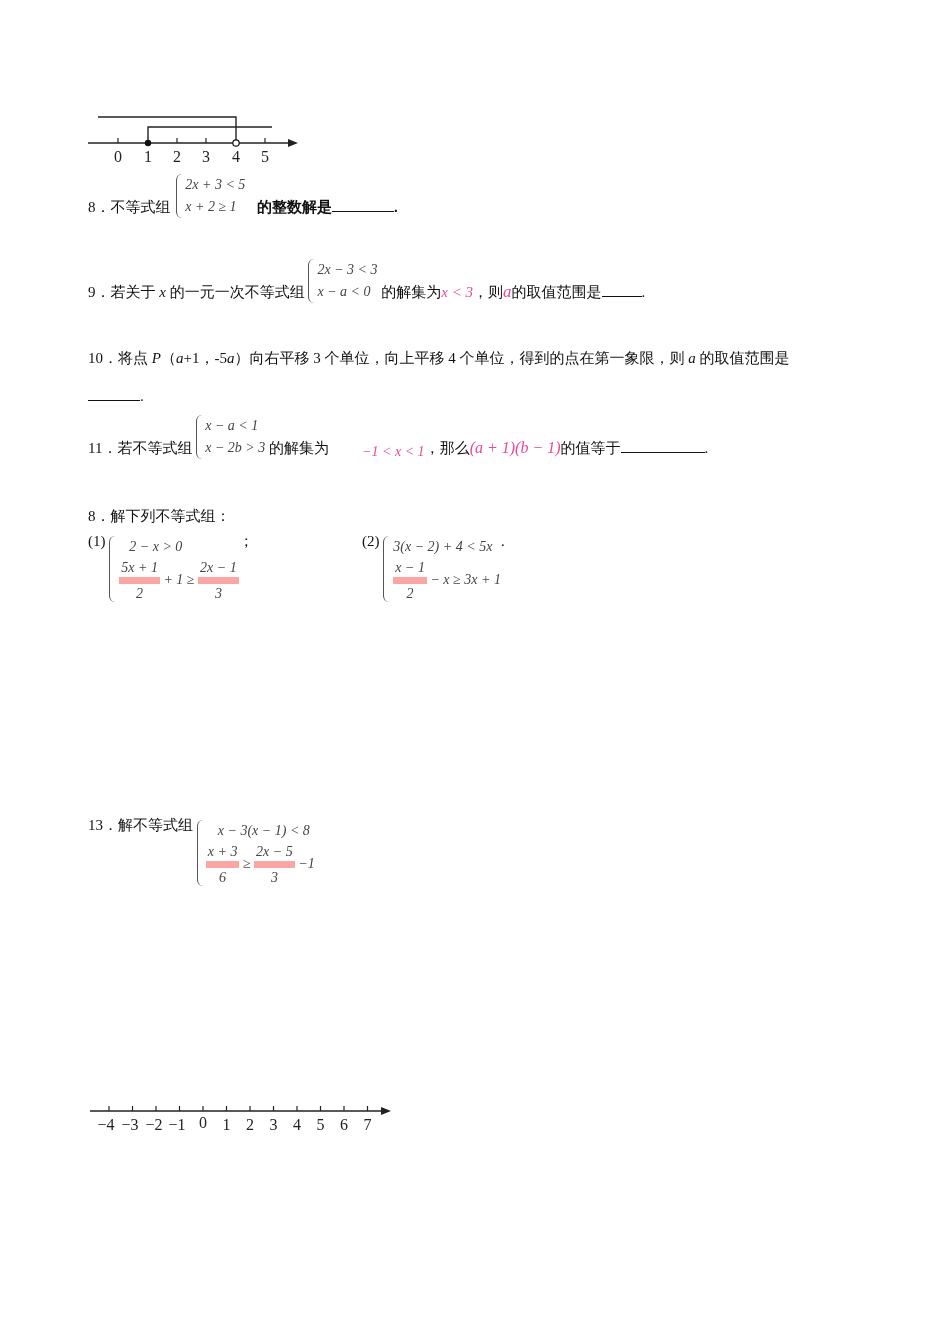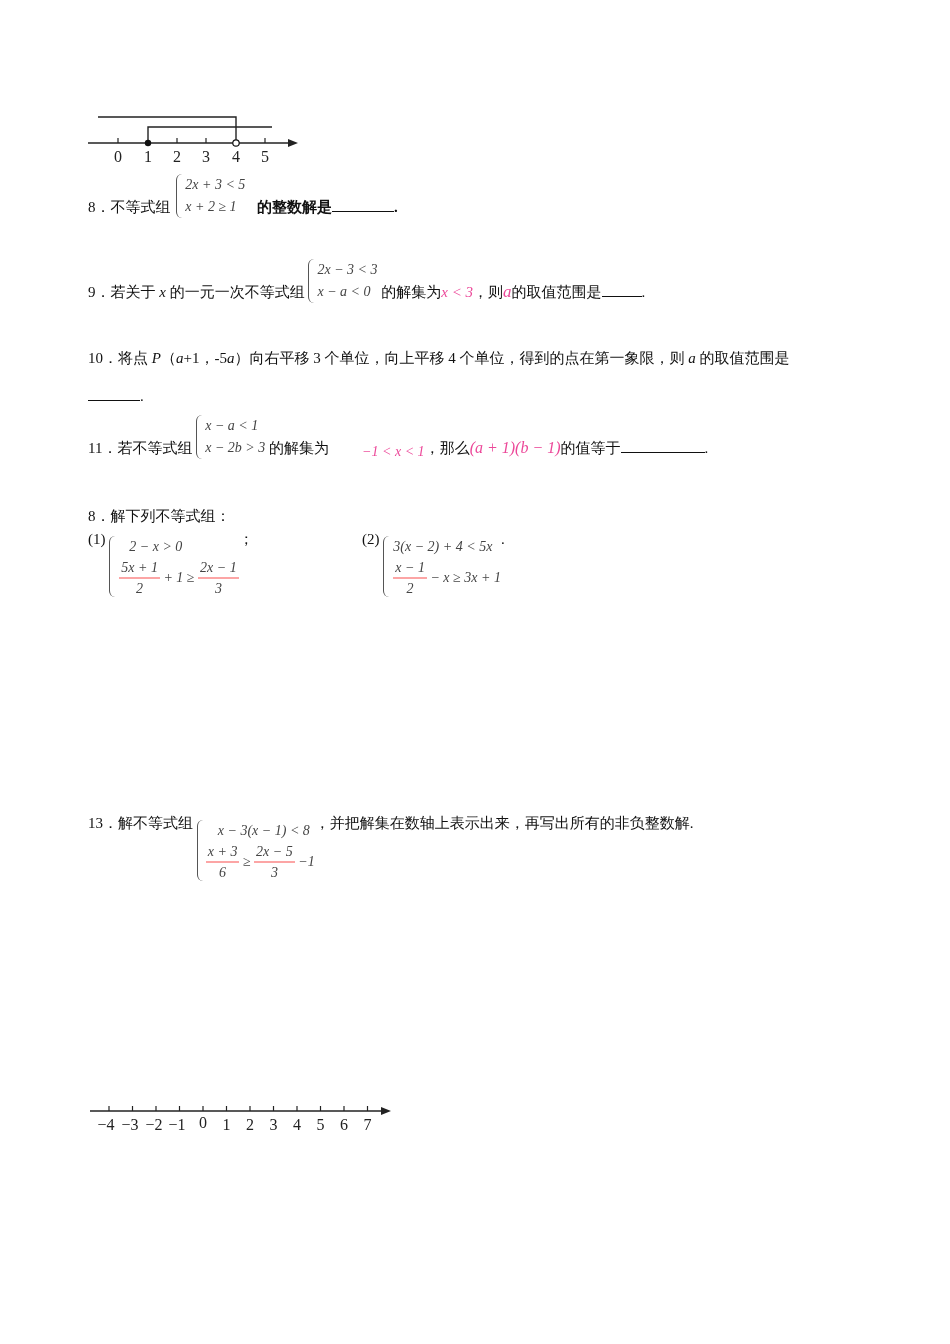--- a/index.html
+++ b/index.html
@@ -7,21 +7,21 @@
          font-family: "Liberation Serif", "DejaVu Serif", serif; color: #111; font-size: 15px; }
   .abs { position: absolute; }
   .q { position: absolute; left: 88px; white-space: nowrap; font-size: 15px; line-height: 20px; }
   .m { font-family: "Liberation Serif", serif; color: #ec4899; font-style: normal; }
   .mi { font-style: italic; }
   .brace-sys { display: inline-block; position: relative; vertical-align: middle; padding-left: 9px; }
   .brace-sys .brace { position: absolute; left: 0; top: 0; bottom: 0; width: 7px;
         border-left: 1.2px solid #555; border-radius: 6px 0 0 6px; }
   .brace-sys .row { display: block; font-size: 14px; line-height: 22px; color: #444; white-space: nowrap; }
   .frac { display: inline-flex; flex-direction: column; align-items: center; vertical-align: middle; font-size: 14px; line-height: 16px; color: #444; }
-  .frac .num { border-bottom: 2px solid #fca5a5; padding: 0 2px 1px 2px; }
+  .frac .num { border-bottom: 7px solid #fca5a5; padding: 0 2px 1px 2px; }
   .frac .den { padding-top: 2px; }
   .blank { display: inline-block; border-bottom: 1px solid #111; height: 14px; vertical-align: baseline; }
   svg text { font-family: "Liberation Serif", serif; }
 </style>
 </head>
 <body>
 
 <svg class="abs" style="left:80px; top:105px;" width="240" height="65" viewBox="80 105 240 65">
   <line x1="88" y1="143" x2="292" y2="143" stroke="#222" stroke-width="1.4"></line>
   <polygon points="298,143 288,139 288,147" fill="#222"></polygon>
@@ -152,21 +152,21 @@
           <span class="num">x + 3</span>
           <span class="den">6</span>
         </span>
       <span class="mi">≥</span>
       <span class="frac mi">
           <span class="num">2x − 5</span>
           <span class="den">3</span>
         </span>
       <span class="mi">−1</span>
     </span>
-  </span><span style="position:relative; top:-26px;">，并把解集在数轴上表示出来，再写出所有的非负整数解.</span>
+  </span>
 </div>
 
 <svg class="abs" style="left:85px; top:1095px;" width="320" height="45" viewBox="85 1095 320 45">
   <line x1="90" y1="1111" x2="384" y2="1111" stroke="#222" stroke-width="1.4"></line>
   <polygon points="391,1111 381,1107 381,1115" fill="#222"></polygon>
   <g stroke="#222" stroke-width="1.2">
     <line x1="109" y1="1106" x2="109" y2="1111"></line>
     <line x1="132.5" y1="1106" x2="132.5" y2="1111"></line>
     <line x1="156" y1="1106" x2="156" y2="1111"></line>
     <line x1="179.5" y1="1106" x2="179.5" y2="1111"></line>

